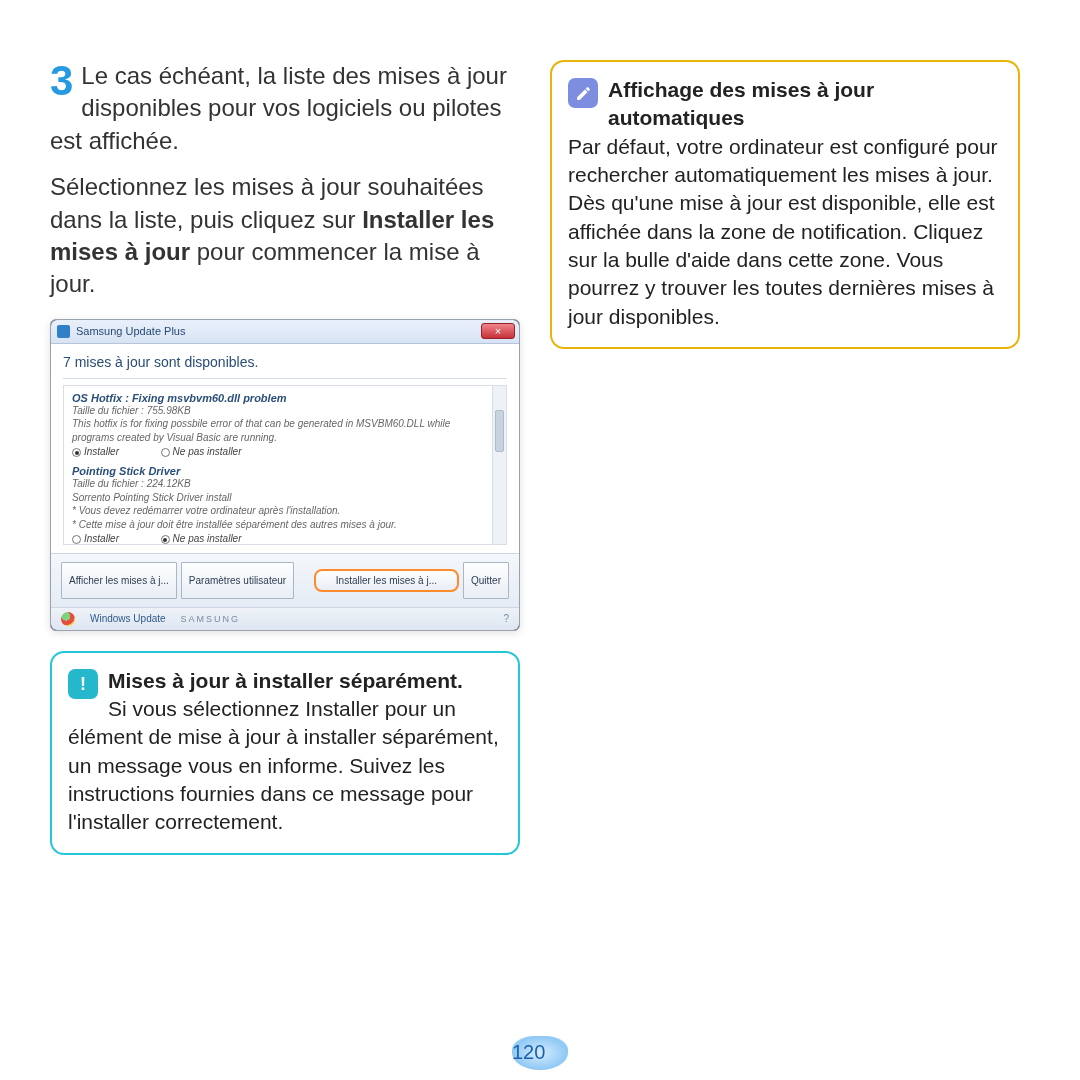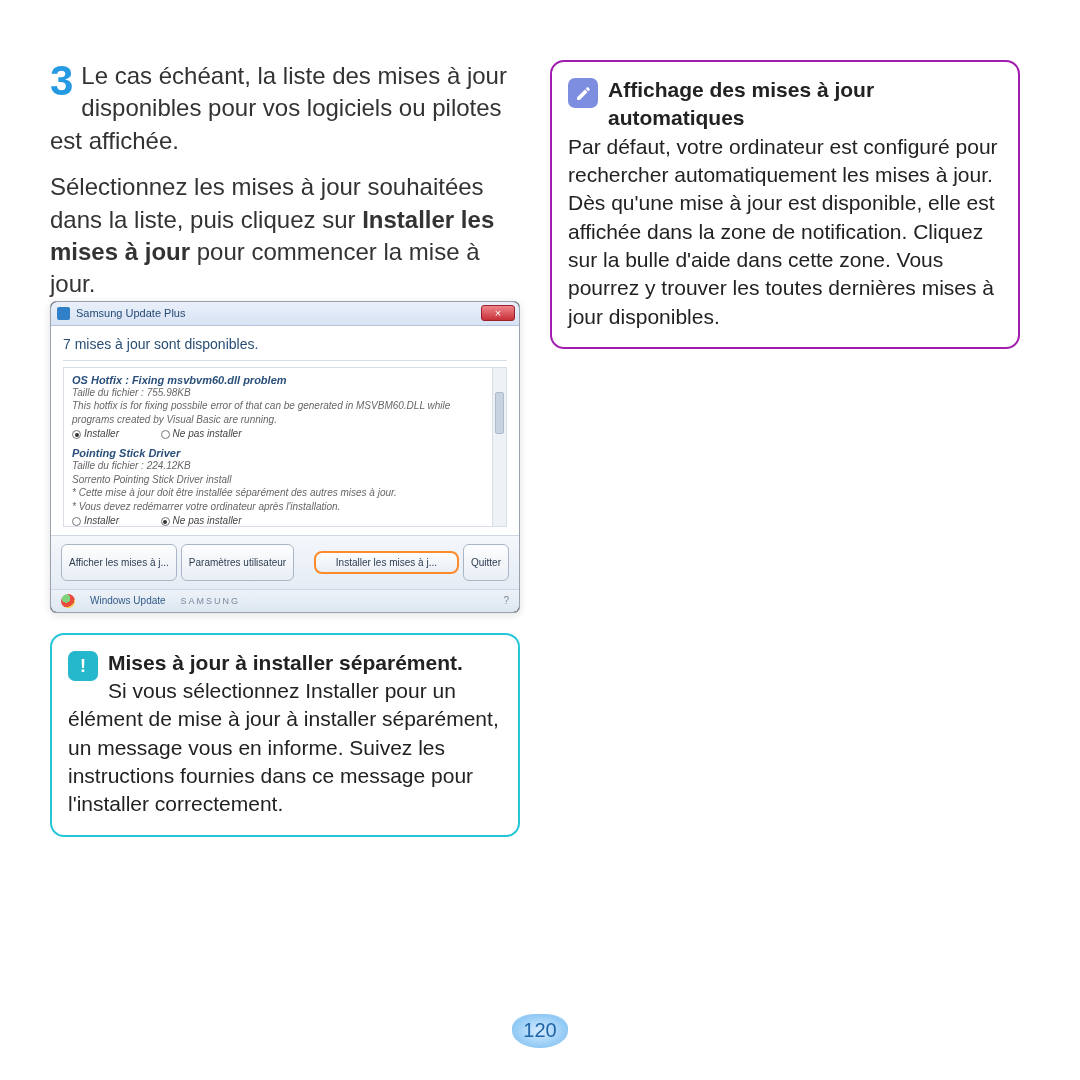--- a/index.html
+++ b/index.html
@@ -31,21 +31,21 @@
   .step-text {
     font-size: 24px;
     line-height: 1.35;
     color: #333;
   }
   .step-text .bold { font-weight: bold; }
   .spacer { height: 14px; }
 
   
   .dialog {
-    margin-top: 0;
+    margin-top: 18px;
     border: 1px solid #9aa3ad;
     border-radius: 6px;
     background: #404040;
     font-family: "Segoe UI", Tahoma, sans-serif;
     font-size: 11px;
     color: #444;
     box-shadow: 0 2px 8px rgba(0,0,0,0.12);
   }
   .dlg-titlebar {
     height: 24px;
@@ -91,21 +91,21 @@
   .radio-row .gap { display:inline-block; width:36px; }
   .upd-sep { height:8px; }
   .dlg-footer {
     background:linear-gradient(#f4f7fb,#e5ecf5);
     border-top:1px solid #cdd6e2;
     padding:8px 10px;
     display:flex; gap:4px; align-items:center;
   }
   .dbtn {
     font-size:10px; color:#2d3d52; background:linear-gradient(#fdfefe,#e9eef5);
-    border:1px solid #aab6c6; border-radius:6px; padding:12px 7px; white-space:nowrap;
+    border:1px solid #aab6c6; border-radius:1px; padding:12px 7px; white-space:nowrap;
   }
   .dbtn.hl { border:2px solid #ff8a2a; border-radius:8px; padding:4px 20px; }
   .flex-spacer { flex:1; }
   .dlg-status {
     background:linear-gradient(#eef2f8,#dde6f1);
     border-top:1px solid #cdd6e2; border-radius:0 0 6px 6px;
     display:flex; align-items:center; gap:15px; padding:4px 10px; font-size:10px; color:#315a8a;
   }
   .win-orb{width:14px;height:14px;border-radius:50%;background:radial-gradient(circle at 35% 30%, #7fd27e 0 33%, #e74c3c 33% 66%, #f7c948 66% 100%);}
   .samsung{letter-spacing:2px;color:#7a8aa0;font-size:9px;}
@@ -114,38 +114,38 @@
   
   .callout {
     border-radius: 14px;
     padding: 14px 16px 16px 16px;
     margin-top: 20px;
     position: relative;
     font-size: 21px;
     line-height: 1.35;
   }
   .callout.cyan { border:2px solid #26c6da; }
-  .callout.purple { border:2px solid #a21caf; }
+  .callout.purple { border:2px solid #eab308; }
   .callout .ico {
     width:30px; height:30px; border-radius:7px;
     display:inline-flex; align-items:center; justify-content:center;
     color:#fff; font-weight:bold; font-size:18px;
     float:left; margin-right:10px; margin-top:2px;
   }
   .callout.cyan .ico { background:#25b7cc; }
   .callout.purple .ico { background:#7d8de0; }
   .callout .ico svg { width:17px; height:17px; fill:#fff; }
   .callout .title { font-weight:bold; }
   .callout .body { clear:none; }
   .pgnum {
-    position:absolute; bottom:32px; left:50%; transform:translateX(-50%);
+    position:absolute; bottom:10px; left:50%; transform:translateX(-50%);
     width:56px; height:34px;
     background: radial-gradient(ellipse at center, #d6ecff 0%, #8ec8f4 70%, rgba(255,255,255,0) 95%);
     border-radius: 40% 40% 50% 50%;
-    color:#1e63a8; font-size:20px; text-align:center; line-height:32px;
+    color:#1e63a8; font-size:20px; line-height:32px;
   }
 </style>
 </head>
 <body>
 
 <div class="page">
 
   <div class="col">
     <div>
       <span class="step-number">3</span>
@@ -177,22 +177,22 @@
             <span class="r sel"></span><span>Installer</span>
             <span class="gap"></span>
             <span class="r"></span><span>Ne pas installer</span>
           </div>
 
           <div class="upd-sep"></div>
 
           <div class="upd-title">Pointing Stick Driver</div>
           <div class="upd-line">Taille du fichier : 224.12KB</div>
           <div class="upd-line">Sorrento Pointing Stick Driver install</div>
+          <div class="upd-line">* Vous devez redémarrer votre ordinateur après l'installation.</div>
           <div class="upd-line">* Cette mise à jour doit être installée séparément des autres mises à jour.</div>
-          <div class="upd-line">* Vous devez redémarrer votre ordinateur après l'installation.</div>
           <div class="radio-row">
             <span class="r"></span><span>Installer</span>
             <span class="gap"></span>
             <span class="r sel"></span><span>Ne pas installer</span>
           </div>
         </div>
       </div>
       <div class="dlg-footer">
         <span class="dbtn">Afficher les mises à j...</span>
         <span class="dbtn">Paramètres utilisateur</span>

